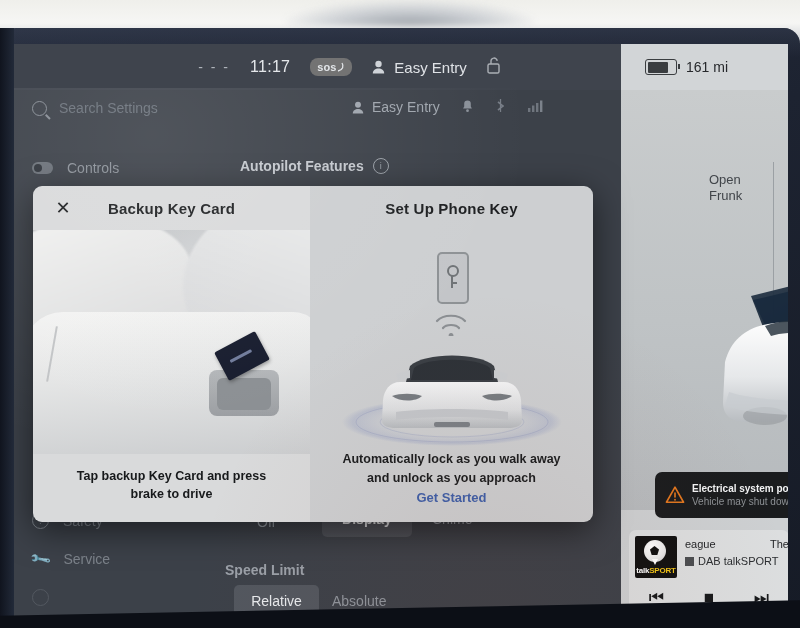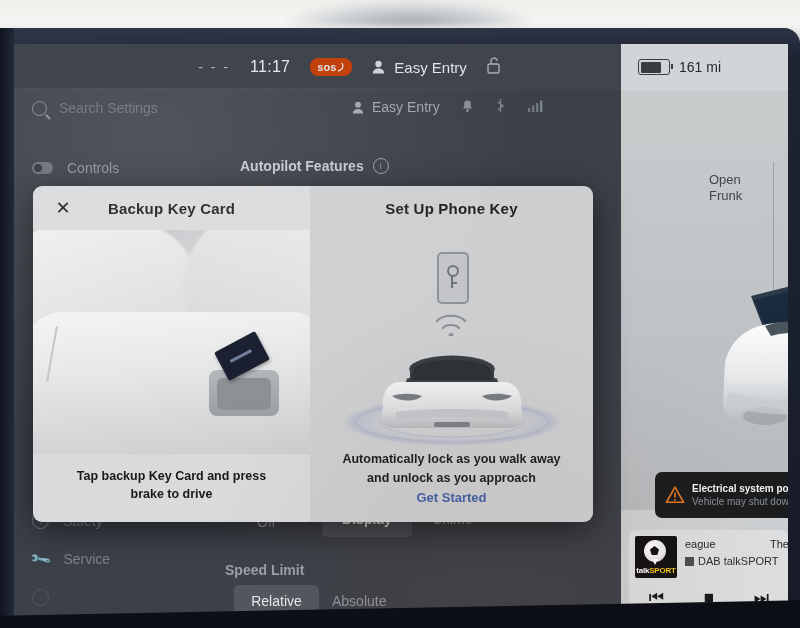--- a/index.html
+++ b/index.html
@@ -26,29 +26,29 @@
   .lcd{position:absolute;left:12px;top:44px;width:776px;height:584px;overflow:hidden;
     background:#3a3f48;}
 
   
   .statusbar{position:absolute;left:0;top:0;width:776px;height:46px;
     background:#3f444d;display:flex;align-items:center;justify-content:center;gap:0;}
   .sb-inner{display:flex;align-items:center;gap:20px;color:#cfd3d8;font-size:15px;
     transform:translateX(-50px);}
   .dashes{letter-spacing:2px;color:#aeb3ba;font-size:14px;}
   .sb-time{font-size:16px;color:#e4e7ea;letter-spacing:.3px;}
-  .sos{background:#c2410c;border-radius:8px;padding:3px 7px;font-size:11px;font-weight:bold;
+  .sos{background:#737373;border-radius:8px;padding:3px 7px;font-size:11px;font-weight:bold;
     color:#e2e5e8;display:flex;align-items:center;gap:1px;}
   .sb-profile{display:flex;align-items:center;gap:9px;font-size:15px;color:#dfe2e6;}
   .lockbox{opacity:.75;}
 
   
   .rightcol{position:absolute;right:0;top:0;width:167px;height:584px;
     background:#cdd0d2;}
-  .rc-top{height:46px;background:#d2d5d7;display:flex;align-items:center;padding-left:17px;gap:9px;}
+  .rc-top{height:46px;background:#d2d5d7;display:flex;align-items:center;padding-left:24px;gap:9px;}
   .batt{width:30px;height:14px;border:1.5px solid #3a3d40;border-radius:3px;position:relative;}
   .batt::after{content:"";position:absolute;right:-4px;top:3.5px;width:2.5px;height:5px;background:#3a3d40;}
   .batt i{position:absolute;left:1.5px;top:1.5px;bottom:1.5px;width:68%;background:#3a3d40;border-radius:1px;display:block;}
   .rc-range{font-size:14px;color:#26282b;}
 
   
   .frunk-area{position:absolute;left:0;top:46px;width:167px;height:420px;
     background:linear-gradient(180deg,#c9cccd 0%,#bfc3c5 55%,#b6babd 100%);overflow:hidden;}
   .frunk-label{position:absolute;left:88px;top:82px;font-size:13px;color:#41454a;line-height:1.25;text-align:left;}
   .frunk-divider{position:absolute;left:152px;top:72px;width:1px;height:260px;background:#9ba0a4;}

